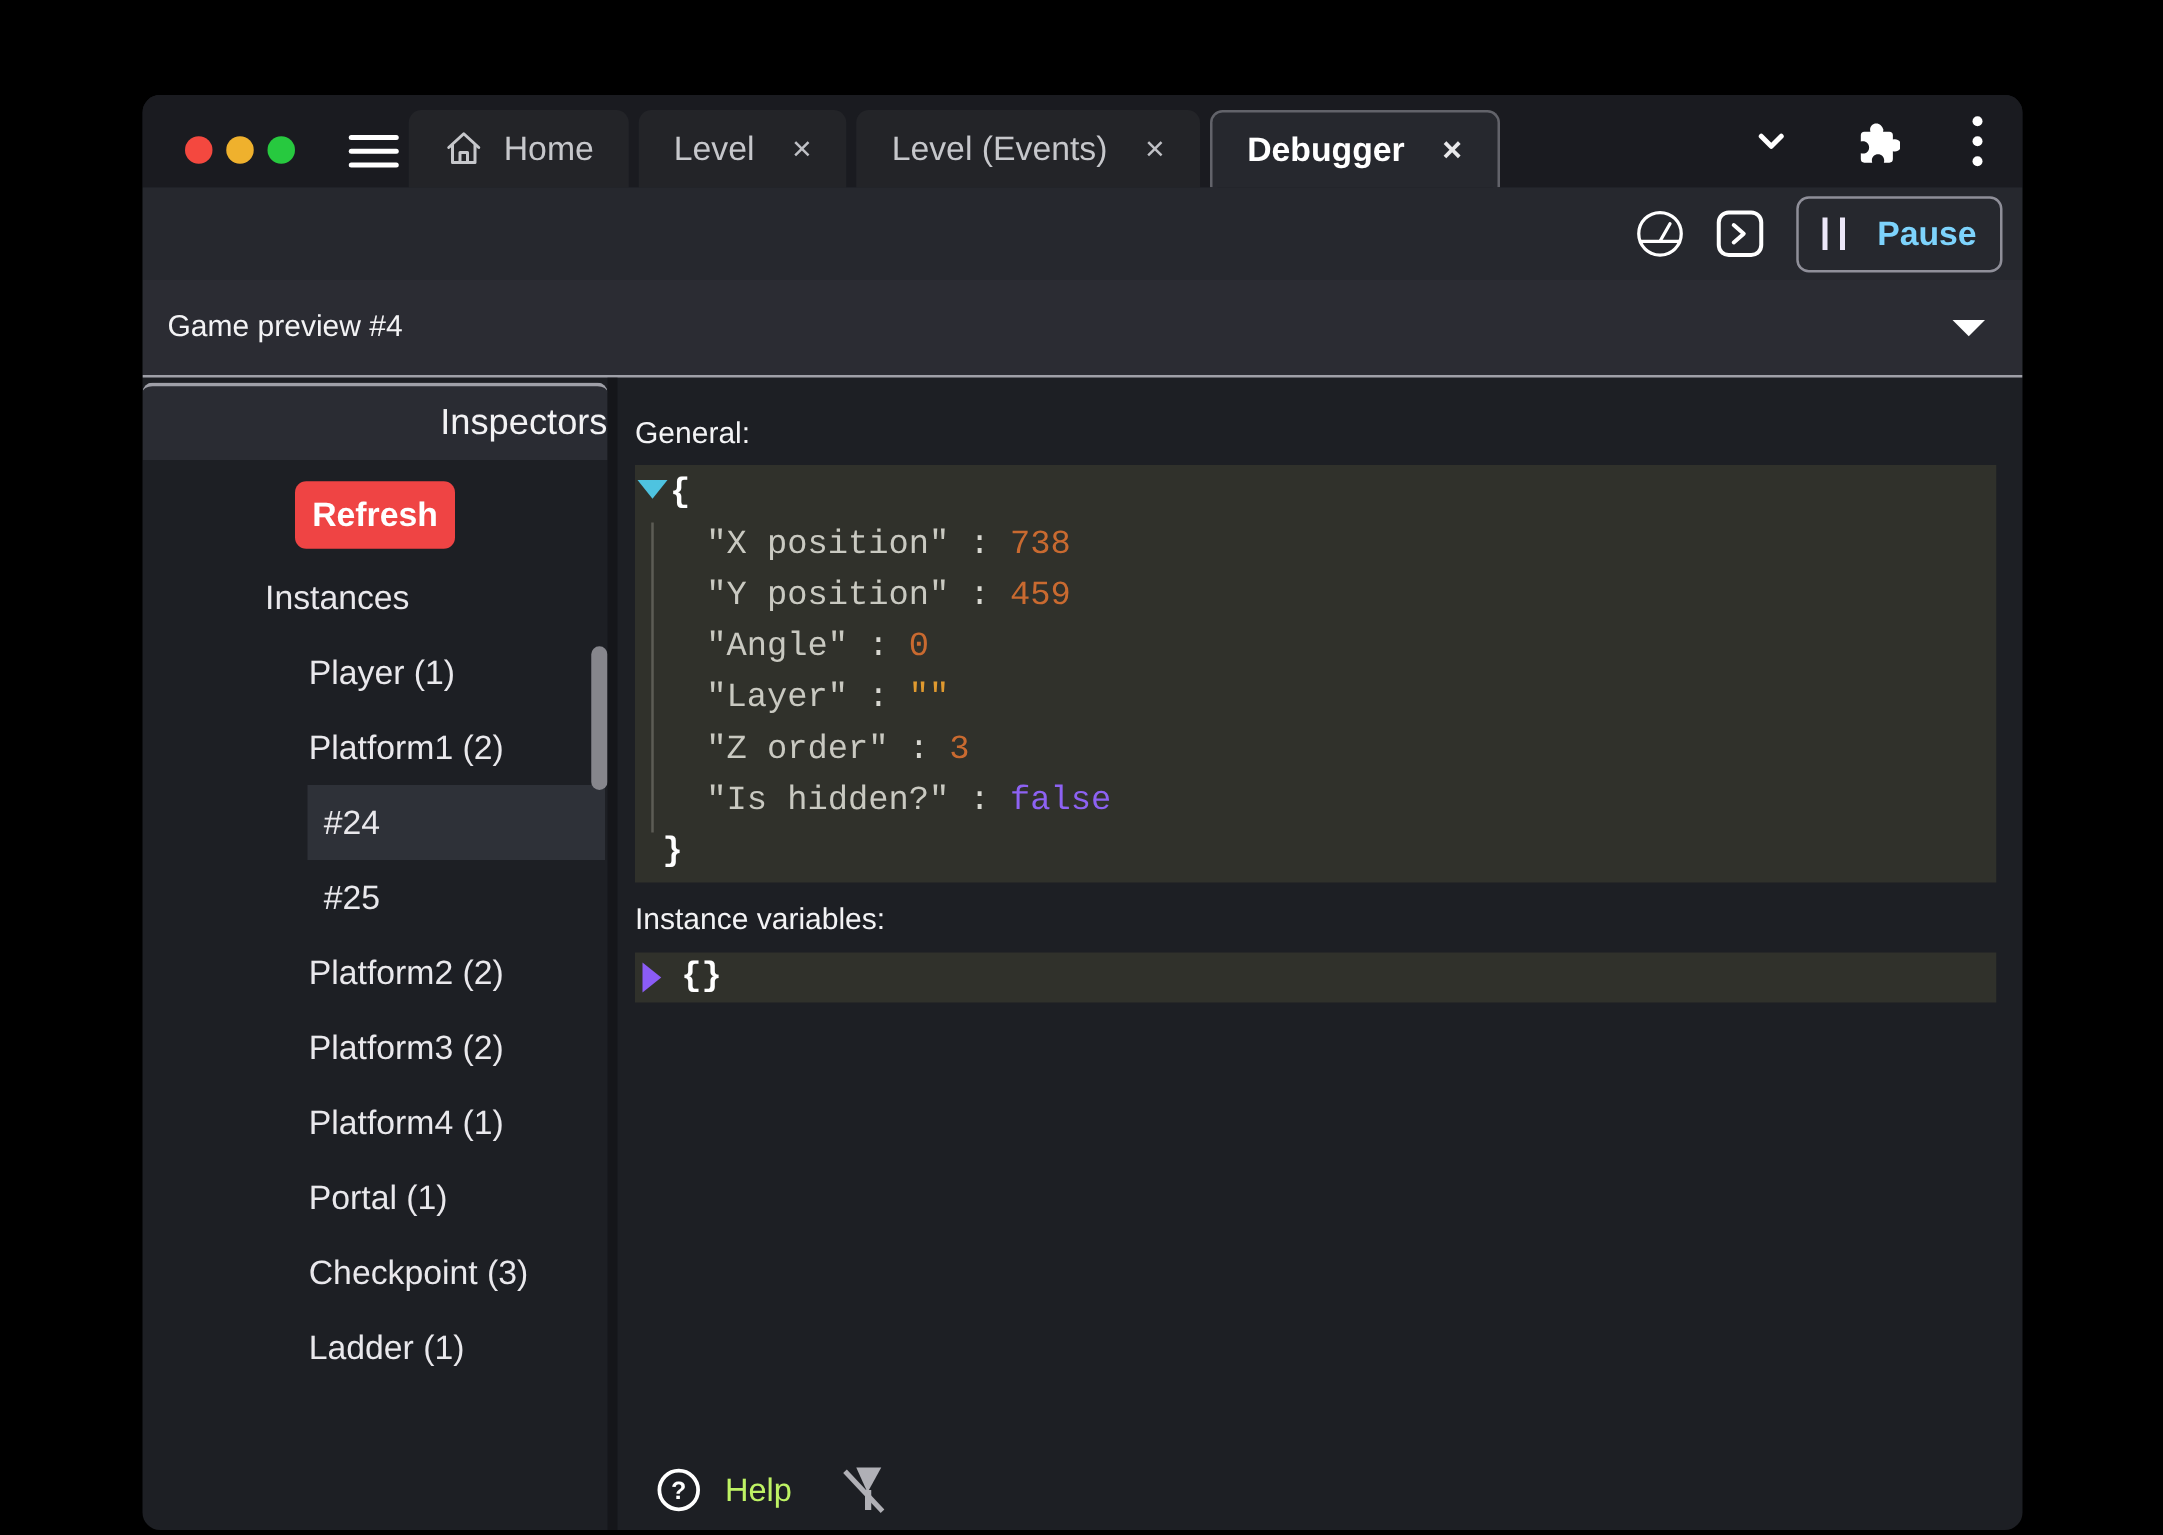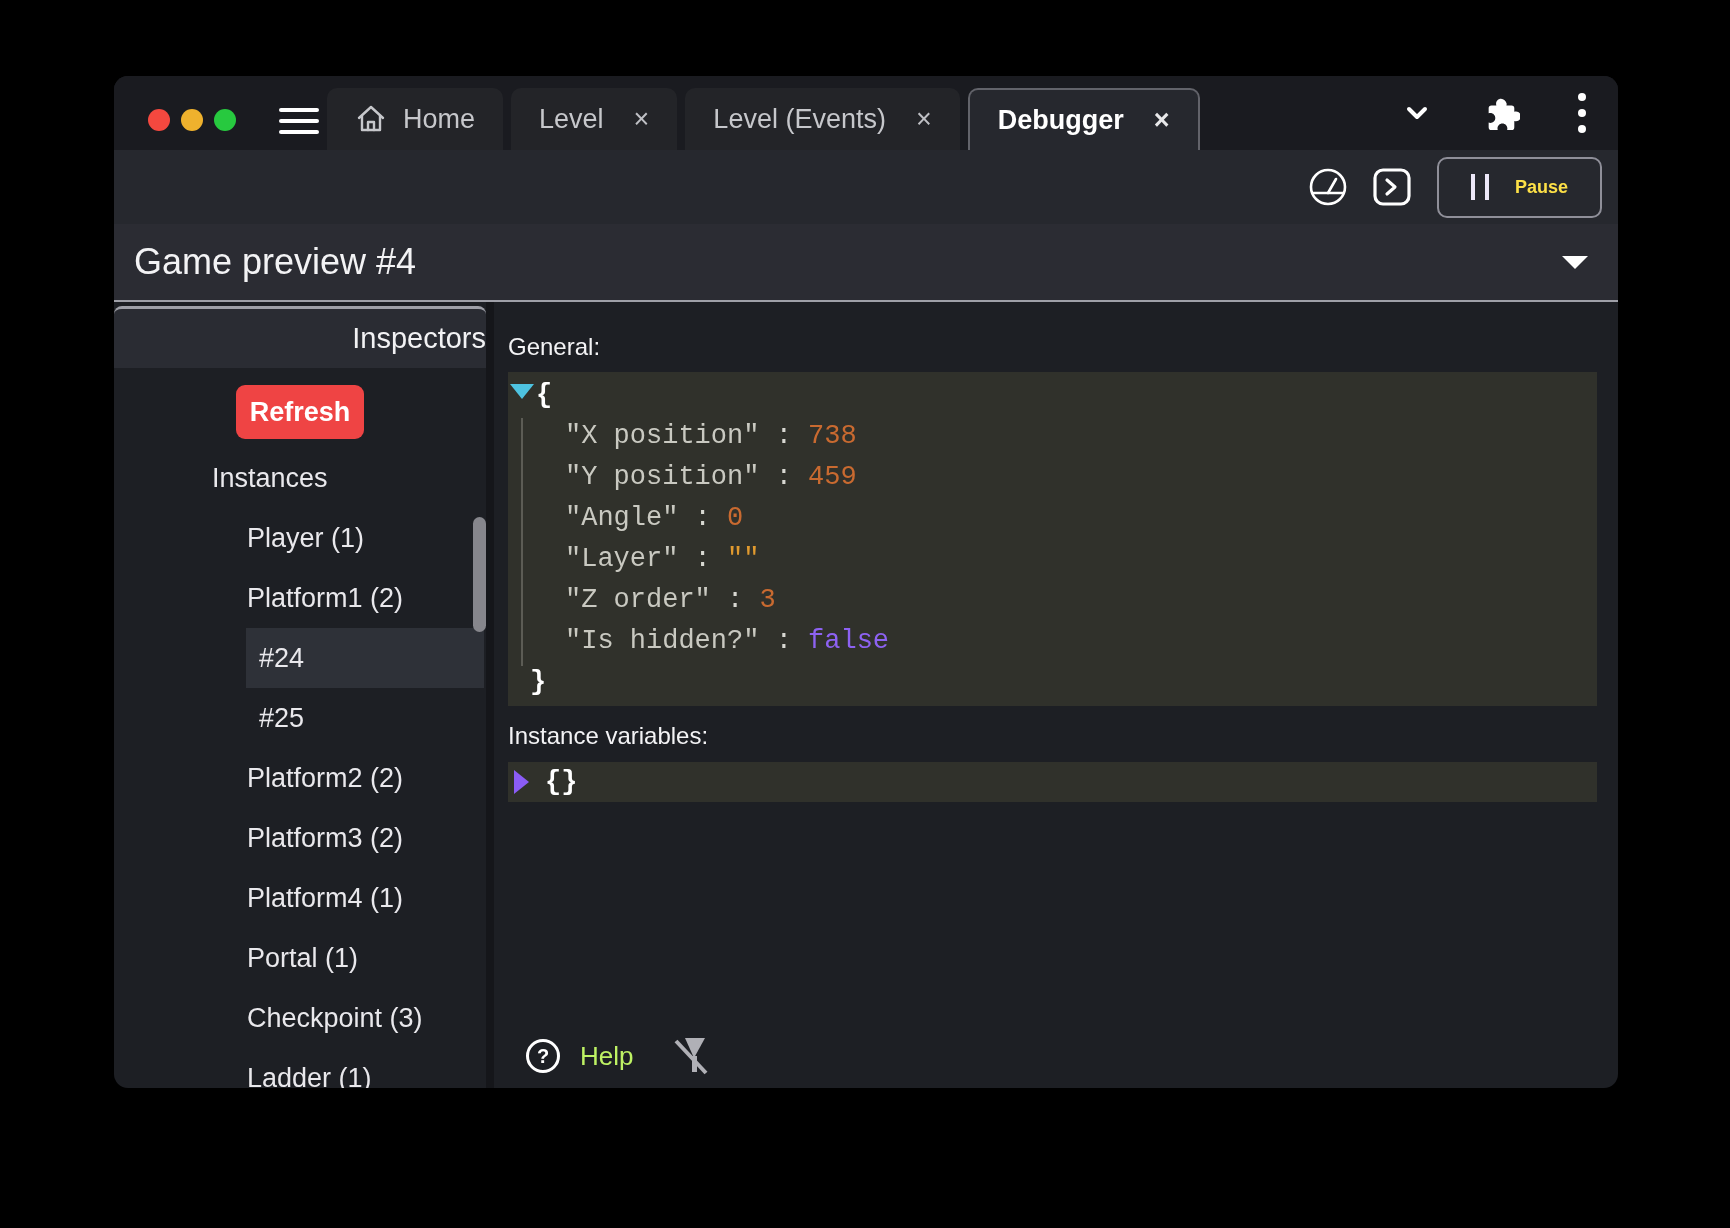--- a/index.html
+++ b/index.html
@@ -1,19 +1,19 @@
 <!DOCTYPE html>
 <html><head>
 <meta charset="utf-8">
 <style>
   * { margin:0; padding:0; box-sizing:border-box; }
   html,body { width:1730px; height:1228px; background:#000; overflow:hidden;
               font-family:"Liberation Sans", sans-serif; }
 
-  .window { position:absolute; left:114px; top:76px; width:1504px; height:1012px;
+  .window { position:absolute; left:114px; top:76px; width:1504px; height:1148px;
             background:#1d1f24; border-radius:14px; overflow:hidden;
             display:flex; flex-direction:column; }
 
   
   .tabstrip { position:relative; height:74px; background:#1a1b20; flex:none; }
   .traffic { position:absolute; left:34px; top:33px; display:flex; gap:11px; }
   .traffic span { width:22px; height:22px; border-radius:50%; display:block; }
   .t-red   { background:#f4483f; }
   .t-yellow{ background:#efb12d; }
   .t-green { background:#27c93f; }
@@ -42,26 +42,26 @@
   .toolbar { position:relative; height:74px; background:#26282e; flex:none; }
   .toolbar-right { position:absolute; right:16px; top:0; height:74px;
                    display:flex; align-items:center; }
   .gauge { margin-right:22px; }
   .console { margin-right:24px; }
   .pause-btn { width:165px; height:61px; border:2px solid #8f8f99; border-radius:10px;
                display:flex; align-items:center; justify-content:center; gap:26px;
                cursor:pointer; background:transparent; }
   .pause-bars { display:flex; gap:10px; }
   .pause-bars i { display:block; width:4px; height:26px; background:#ece7f8; }
-  .pause-label { color:#fde047; font-size:18px; font-weight:bold; }
+  .pause-label { color:#7dd3fc; font-size:27px; font-weight:bold; }
 
   
   .preview-row { height:78px; background:#2b2c33; border-bottom:2px solid #9fa0a8;
                  display:flex; align-items:center; padding:0 30px 0 20px; flex:none; }
-  .preview-title { color:#f3f3f5; font-size:36px; }
+  .preview-title { color:#f3f3f5; font-size:24px; }
   .caret-down { margin-left:auto; width:0; height:0;
                 border-left:13px solid transparent; border-right:13px solid transparent;
                 border-top:13px solid #ffffff; cursor:pointer; }
 
   
   .content { flex:1; display:flex; overflow:hidden; }
 
   .sidebar { width:372px; flex:none; position:relative; overflow:hidden; }
   .inspectors-header { margin-top:4px; height:62px; background:#2a2c33;
                        border-top:3px solid #9fa0a8; border-radius:8px 8px 0 0;

